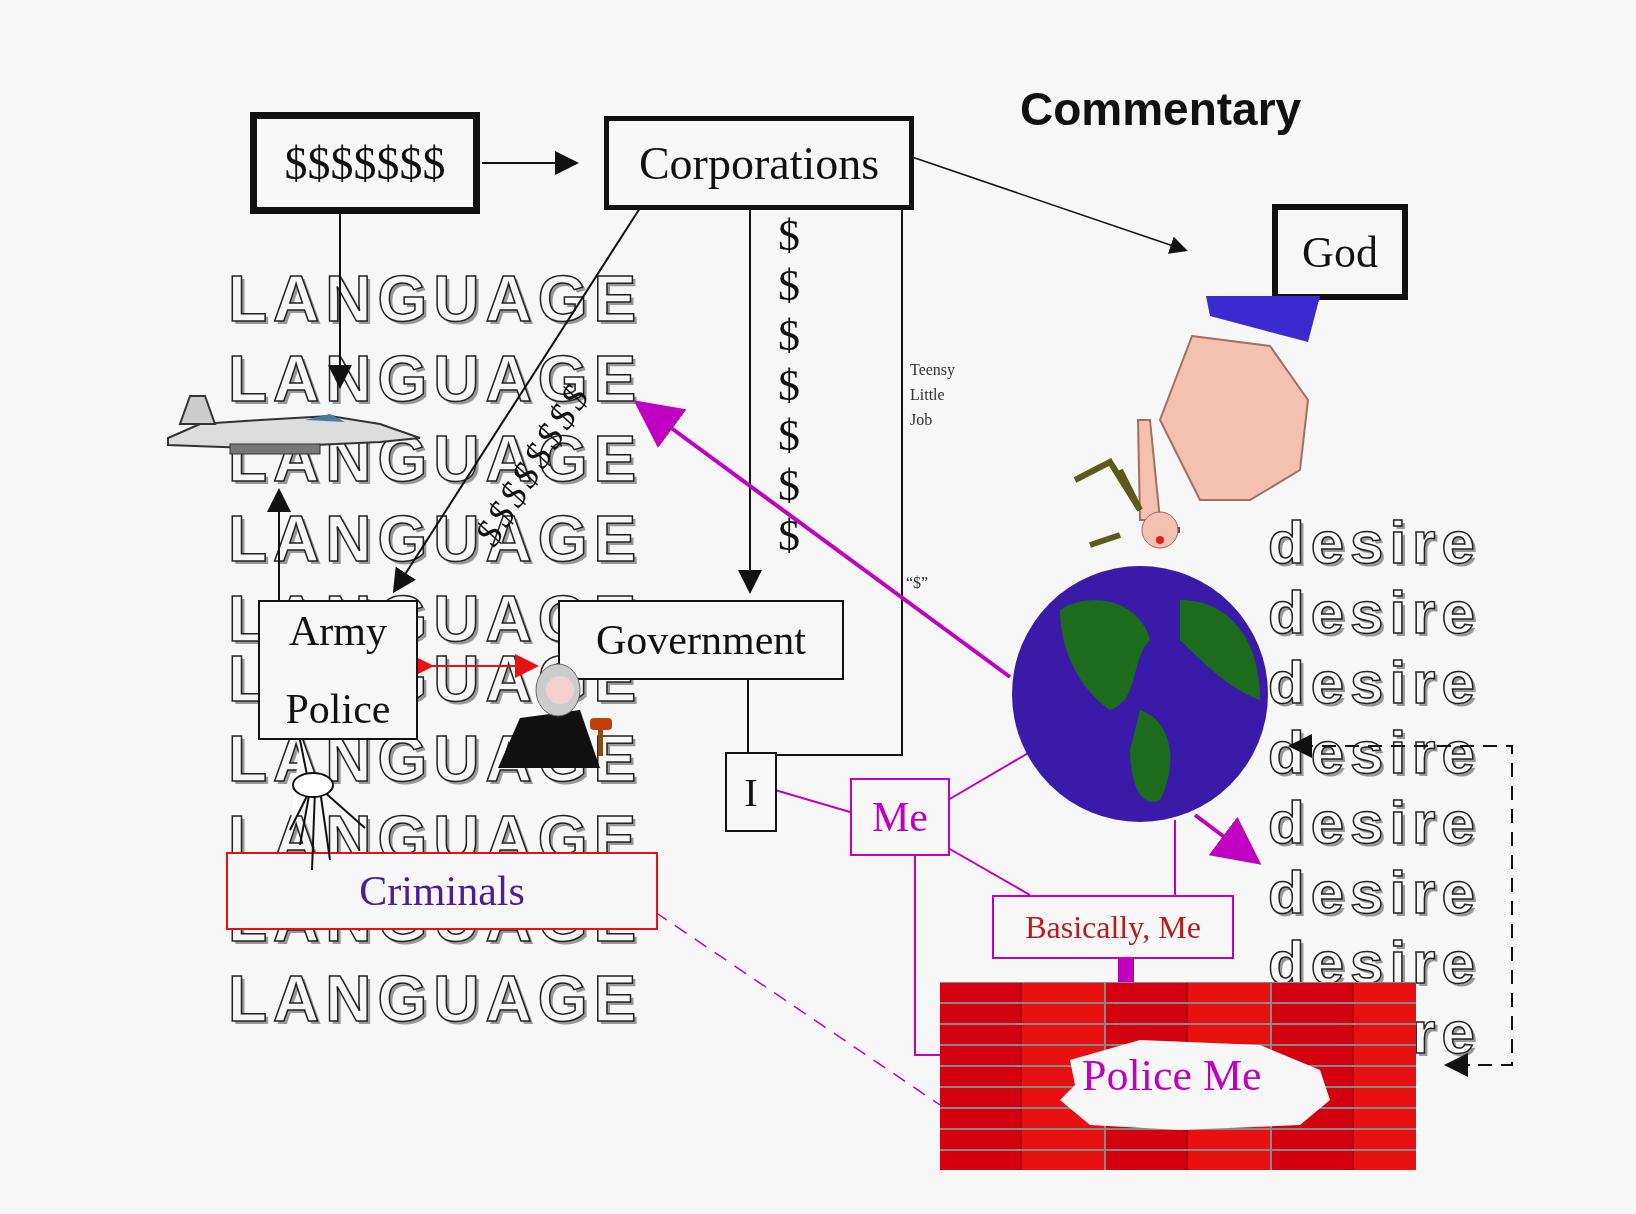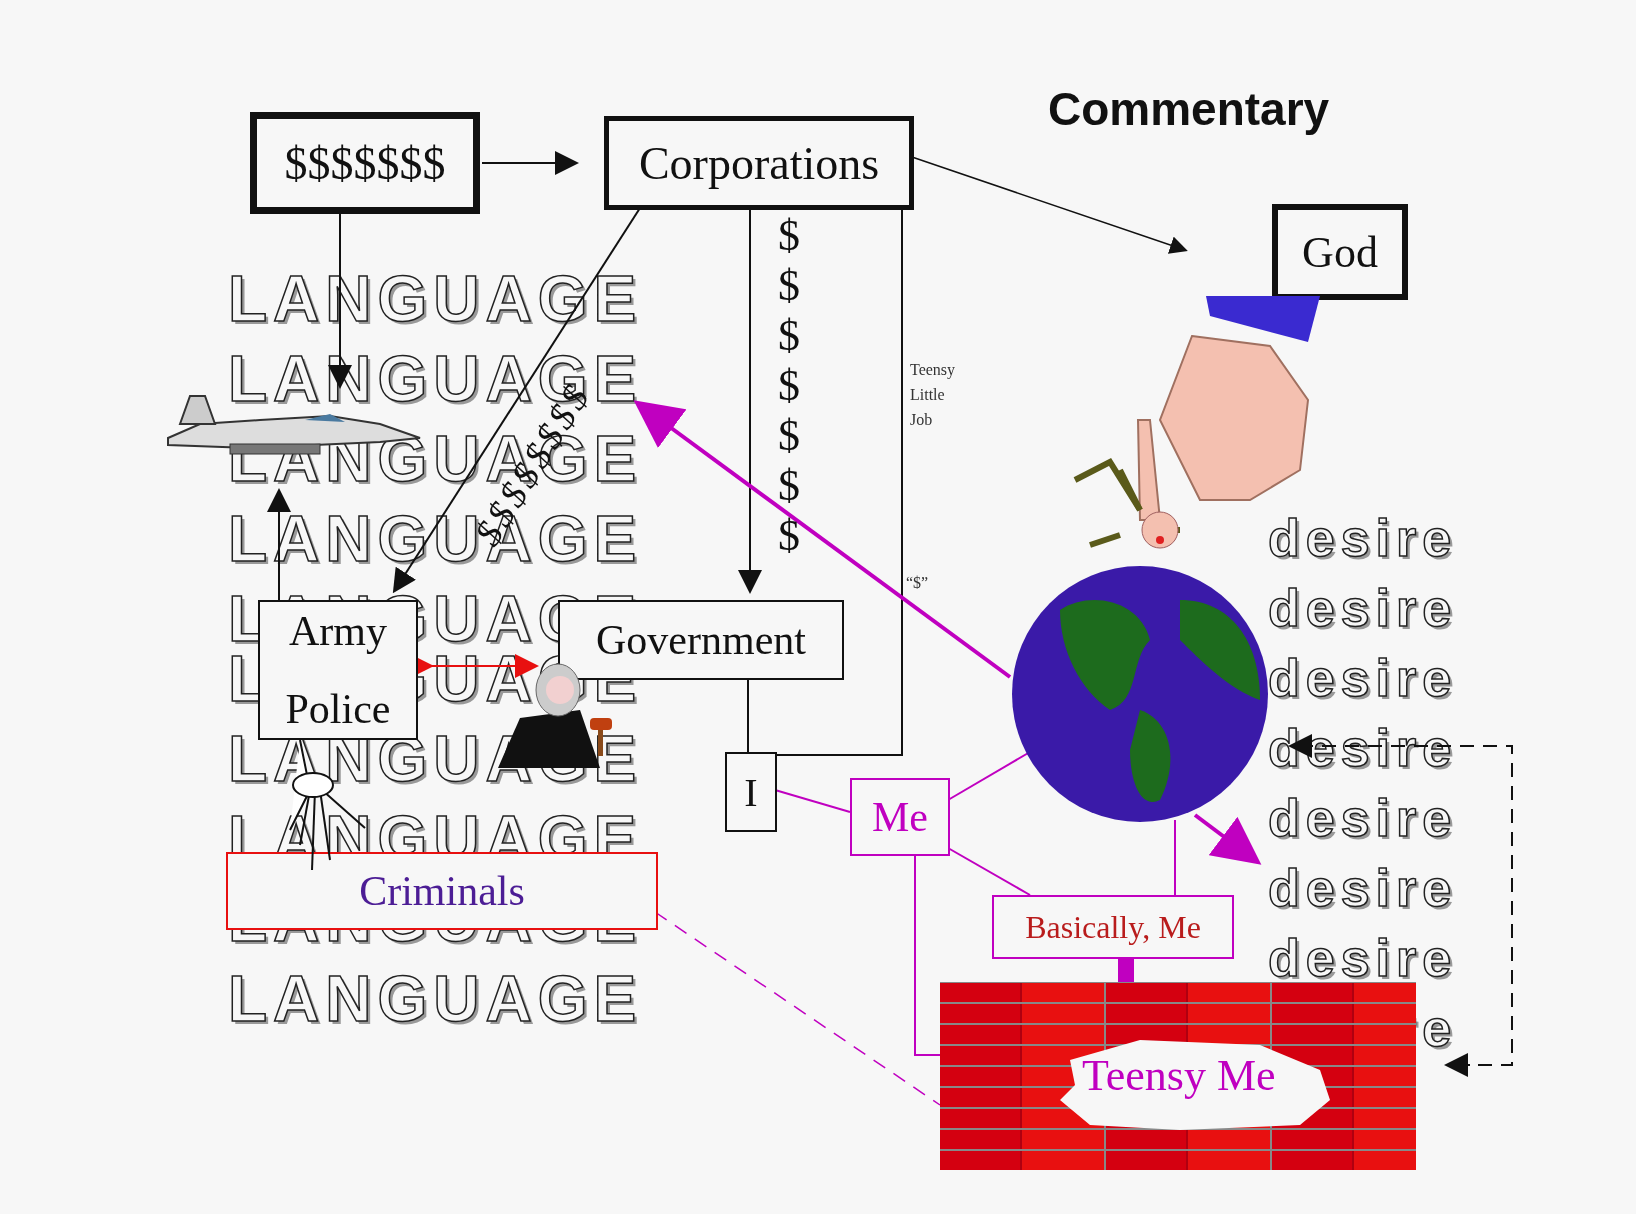--- a/index.html
+++ b/index.html
@@ -2,22 +2,22 @@
 <html><head>
 <meta charset="utf-8">
 <style>
   html, body { margin:0; padding:0; }
   body { width:1636px; height:1214px; background:#f7f7f7; position:relative; overflow:hidden; font-family:"Liberation Serif", serif; }
   .abs { position:absolute; }
   .box { position:absolute; background:#f7f7f7; border:2px solid #111; display:flex; align-items:center; justify-content:center; text-align:center; color:#111; }
   .thick { border-width:7px; }
   .outline-word { position:absolute; font-family:"Liberation Sans", sans-serif; font-weight:bold; color:#f7f7f7; -webkit-text-stroke:1.5px #222; text-shadow:3px 3px 0 #999; letter-spacing:6px; white-space:nowrap;text-align:right; }
   .lang { font-size:64px; left:228px; }
-  .desire { font-size:52px; left:1268px; }
-  .title { position:absolute; left:1020px; top:82px; font-family:"Liberation Sans", sans-serif; font-weight:bold; font-size:46px; color:#111;margin-left:28px; }
+  .desire { font-size:60px; left:1268px; }
+  .title { position:absolute; left:1020px; top:82px; font-family:"Liberation Sans", sans-serif; font-weight:bold; font-size:46px; color:#111; }
   svg { position:absolute; left:0; top:0; }
   .dollar { position:absolute; left:778px; font-size:44px; color:#111; }
   .small { position:absolute; font-size:16px; color:#333; line-height:25px; }
 </style>
 </head>
 <body>
 
 <div>
   <div class="outline-word lang" style="top:262px">LANGUAGE</div>
   <div class="outline-word lang" style="top:342px">LANGUAGE</div>
@@ -178,13 +178,13 @@
 
 <div class="abs" style="left:940px;top:982px;width:476px;height:188px;
      background-color:#888;
      background-image:
        repeating-linear-gradient(0deg, transparent 0 19px, #888 19px 21px),
        repeating-linear-gradient(90deg, #d40010 0 80px, #b00010 80px 82px, #e81010 82px 164px, #888 164px 166px);">
 </div>
 <svg width="1636" height="1214" style="pointer-events:none">
   <path d="M1070,1060 L1140,1040 L1260,1045 L1320,1070 L1330,1100 L1300,1125 L1180,1130 L1090,1125 L1060,1100 L1075,1085 Z" fill="#f7f7f7"></path>
 </svg>
-<div class="abs" style="left:1082px;top:1050px;font-size:44px;color:#c000c0;">Teensy Me</div>
+<div class="abs" style="left:1082px;top:1050px;font-size:44px;color:#c000c0;">Police Me</div>
 
 </body></html>

